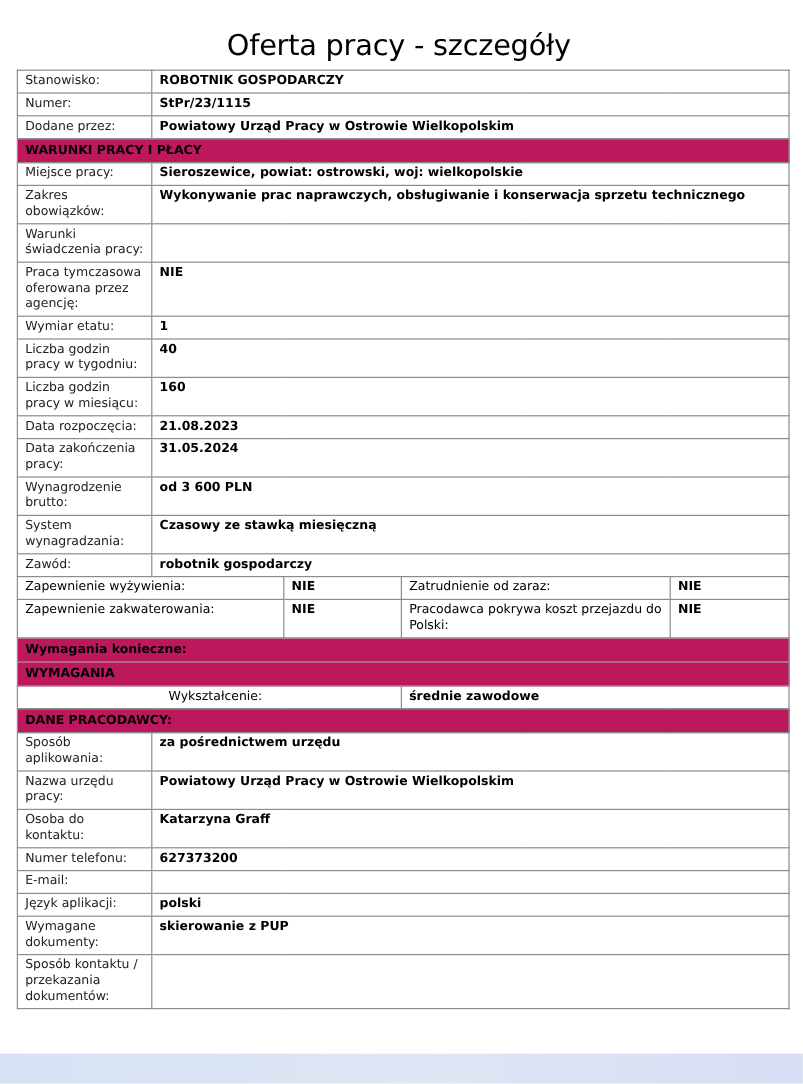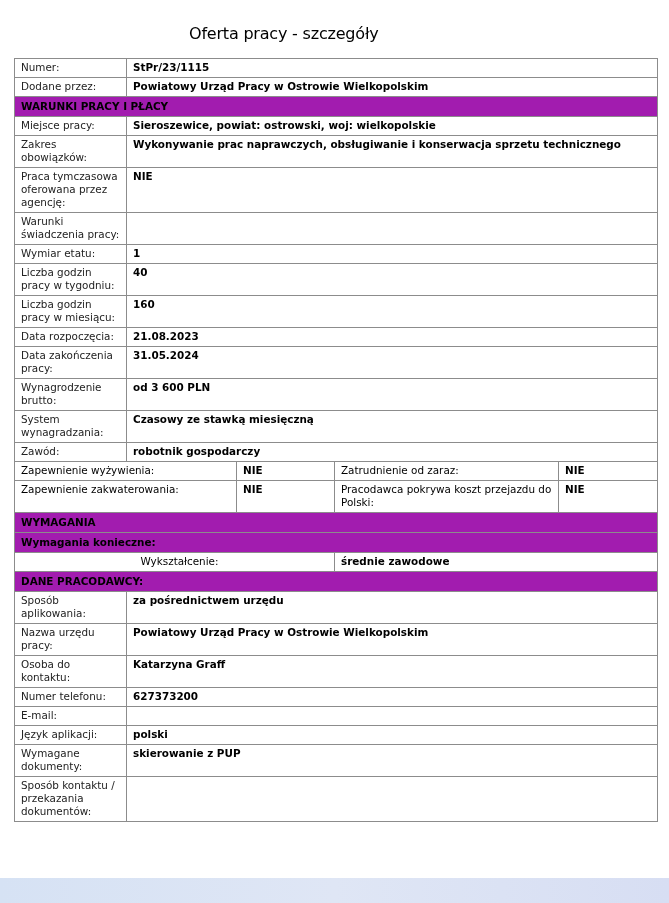--- a/index.html
+++ b/index.html
@@ -14,34 +14,34 @@
     .logo { position: absolute; left: 0; top: 4px; width: 130px; height: 28px; }
     .logo svg { position: absolute; left: 0; top: 0; }
     .logo-text {
       position: absolute; left: 44px; top: 5px;
       font-family: "Liberation Sans", sans-serif; font-weight: bold;
       font-size: 8.5px; line-height: 9px; color: #2e9b3a; text-align: center;
       letter-spacing: -0.1px; transform: scaleX(0.9); transform-origin: left top;
     }
     .title {
       position: absolute; left: 175px; top: 2px;
-      font-family: "DejaVu Sans", sans-serif; font-size: 16px; font-weight: normal;
+      font-family: "DejaVu Sans", sans-serif; font-size: 24px; font-weight: normal;
       color: #000; letter-spacing: -0.2px;
     }
     table.grid {
       border-collapse: collapse; width: 643px; table-layout: fixed;
       font-size: 10.4px; line-height: 13px;
     }
     table.grid td {
       border: 1px solid #8c8c8c; padding: 2px 6px 3px 6px; vertical-align: top;
     }
     table.grid td.lbl { width: 100px; color: #222; }
     table.grid td.val { font-weight: bold; }
     table.grid tr.sec td {
-      background: #a21caf; font-weight: bold; padding: 3px 6px 3px 6px;
+      background: #be185d; font-weight: bold; padding: 3px 6px 3px 6px;
     }
     table.grid td.center { text-align: center; }
     .bottom-fade {
       position: absolute; left: 0; top: 878px; width: 669px; height: 25px;
       background: linear-gradient(90deg, #d6e2f4, #dfe6f5 50%, #d7def3);
     }
   </style>
 </head>
 <body>
 
@@ -54,46 +54,50 @@
     <colgroup>
       <col style="width:112px">
         <col style="width:110px">
         <col style="width:98px">
         <col style="width:99px">
         <col style="width:125px">
         <col style="width:99px">
     </colgroup>
     <tbody>
       <tr>
+        <td class="lbl">Stanowisko:</td>
+        <td class="val" colspan="5">ROBOTNIK GOSPODARCZY</td>
+      </tr>
+      <tr>
         <td class="lbl">Numer:</td>
         <td class="val" colspan="5">StPr/23/1115</td>
       </tr>
       <tr>
         <td class="lbl">Dodane przez:</td>
         <td class="val" colspan="5">Powiatowy Urząd Pracy w Ostrowie Wielkopolskim</td>
       </tr>
 
       <tr class="sec">
         <td colspan="6">WARUNKI PRACY I PŁACY</td>
       </tr>
       <tr>
         <td class="lbl">Miejsce pracy:</td>
         <td class="val" colspan="5">Sieroszewice, powiat: ostrowski, woj: wielkopolskie</td>
       </tr>
       <tr>
         <td class="lbl">Zakres obowiązków:</td>
         <td class="val" colspan="5">Wykonywanie prac naprawczych, obsługiwanie i konserwacja sprzetu technicznego</td>
       </tr>
       <tr>
+        <td class="lbl">Warunki świadczenia pracy:</td>
+        <td class="val" colspan="5"></td>
+      </tr>
+      <tr>
         <td class="lbl">Praca tymczasowa oferowana przez agencję:</td>
         <td class="val" colspan="5">NIE</td>
-      </tr>
-      <tr>
-        <td class="lbl">Warunki świadczenia pracy:</td>
-        <td class="val" colspan="5"></td>
       </tr>
       <tr>
         <td class="lbl">Wymiar etatu:</td>
         <td class="val" colspan="5">1</td>
       </tr>
       <tr>
         <td class="lbl">Liczba godzin pracy w tygodniu:</td>
         <td class="val" colspan="5">40</td>
       </tr>
       <tr>
@@ -127,24 +131,24 @@
         <td class="val">NIE</td>
       </tr>
       <tr>
         <td colspan="2">Zapewnienie zakwaterowania:</td>
         <td class="val">NIE</td>
         <td colspan="2">Pracodawca pokrywa koszt przejazdu do Polski:</td>
         <td class="val">NIE</td>
       </tr>
 
       <tr class="sec">
-        <td colspan="6">WYMAGANIA</td>
+        <td colspan="6">Wymagania konieczne:</td>
       </tr>
       <tr class="sec">
-        <td colspan="6">Wymagania konieczne:</td>
+        <td colspan="6">WYMAGANIA</td>
       </tr>
       <tr>
         <td colspan="3" class="center" style="padding-left:16px;">Wykształcenie:</td>
         <td class="val" colspan="3">średnie zawodowe</td>
       </tr>
 
       <tr class="sec">
         <td colspan="6">DANE PRACODAWCY:</td>
       </tr>
       <tr>

